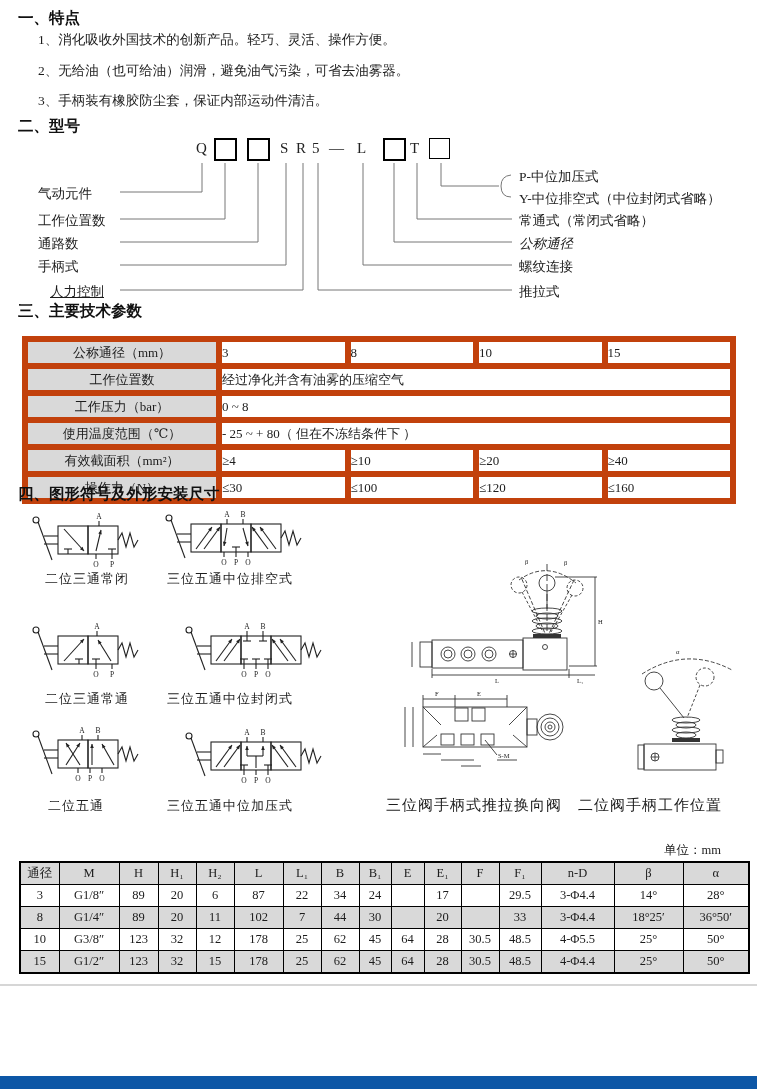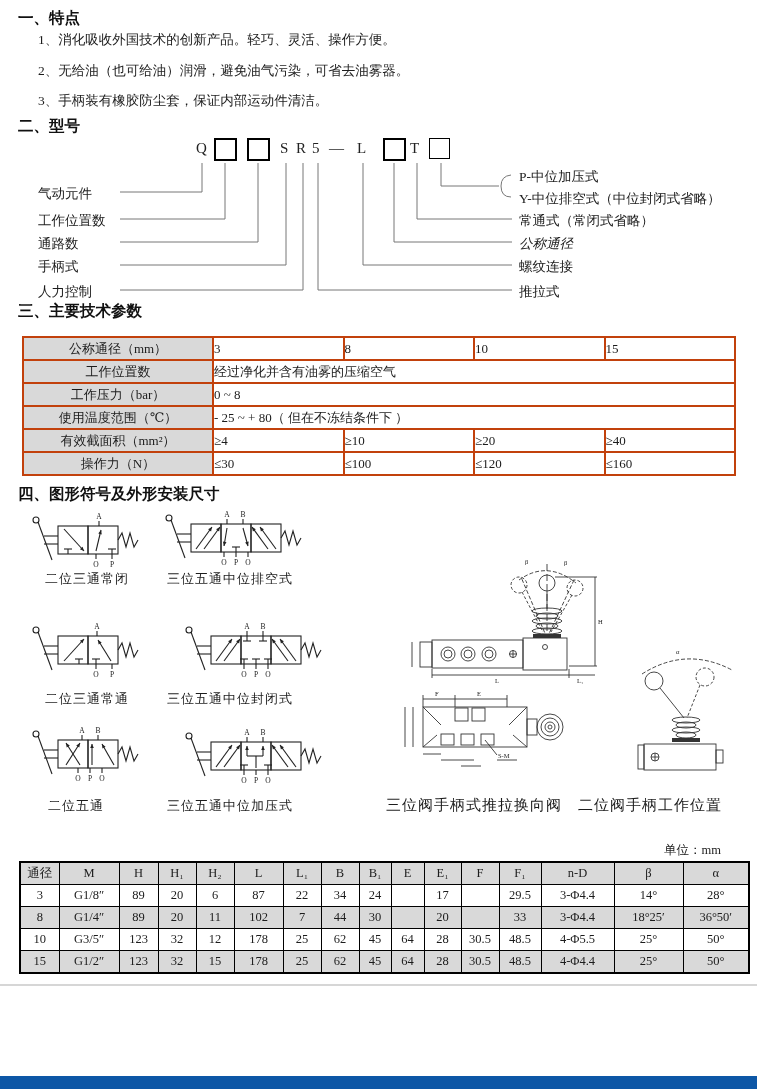--- a/index.html
+++ b/index.html
@@ -17,21 +17,21 @@
   svg{position:absolute;overflow:visible}
   .lineart line,.lineart path,.lineart polyline,.lineart rect,.lineart circle,.lineart ellipse
     {stroke:#333;stroke-width:0.9;fill:none}
   .lineart .fill{fill:#333;stroke:none}
   .lineart text{font:6.5px "Liberation Serif",serif;fill:#222;stroke:none}
   .vsvg line,.vsvg path,.vsvg polyline,.vsvg rect,.vsvg circle{stroke:#222;stroke-width:1.1;fill:none}
   .vsvg polygon{fill:#222;stroke:none}
   .vsvg text{font:7.5px "Liberation Serif",serif;fill:#222;stroke:none}
   table{border-collapse:collapse;position:absolute;table-layout:fixed;background:#fff}
   #t1{left:22px;top:336px;width:714px;font-size:13px;border:2px solid #000}
-  #t1 td,#t1 th{border:2px solid #c2410c;font-weight:normal;padding:0;height:21px}
+  #t1 td,#t1 th{border:6px solid #c2410c;font-weight:normal;padding:0;height:21px}
   #t1 th{background:#d9d9d9;width:188px}
   #t2{left:19px;top:861px;width:719px;font-size:12.5px;border:2px solid #000}
   #t2 td,#t2 th{border:1px solid #000;text-align:center;font-weight:normal;padding:0;height:21px}
   #t2 .hd th{background:#d9d9d9}
   #t2 .alt td{background:#d9d9d9}
   .symcap{position:absolute;font-size:13px;letter-spacing:1px;white-space:nowrap}
   .drawcap{position:absolute;font-size:15px;letter-spacing:1px;white-space:nowrap;text-align:left}
   .unit{position:absolute;left:664px;top:842px;font-size:12.5px;white-space:nowrap}
   .sep{position:absolute;left:0;top:984px;width:757px;height:2px;background:#d6d6d6}
   .footbar{position:absolute;left:0;top:1076px;width:757px;height:13px;background:#0d57a6}
@@ -76,21 +76,21 @@
         <div class="codechar" style="left: 357px;">L</div>
         <div class="cbox" style="left: 383px;"></div>
         <div class="codechar" style="left: 410px;">T</div>
         <div class="cbox thin" style="left: 429px;"></div>
       </div>
     <div id="leftlabels">
         <div class="mlabel" style="left: 38px; top: 49px;">气动元件</div>
         <div class="mlabel" style="left: 38px; top: 76px;">工作位置数</div>
         <div class="mlabel" style="left: 38px; top: 99px;">通路数</div>
         <div class="mlabel" style="left: 38px; top: 122px;">手柄式</div>
-        <div class="mlabel" style="left: 38px; top: 147px;">人力控制</div>
+        <div class="mlabel" style="left: 50px; top: 147px; text-decoration: underline;">人力控制</div>
       </div>
     <div id="rightlabels">
         <div class="mlabel" style="left: 519px; top: 32px;">P-中位加压式</div>
         <div class="mlabel" style="left: 519px; top: 54px;">Y-中位排空式（中位封闭式省略）</div>
         <div class="mlabel" style="left: 519px; top: 76px;">常通式（常闭式省略）</div>
         <div class="mlabel" style="left: 519px; top: 99px; font-style: italic;">公称通径</div>
         <div class="mlabel" style="left: 519px; top: 122px;">螺纹连接</div>
         <div class="mlabel" style="left: 519px; top: 147px;">推拉式</div>
       </div>
   </div>
@@ -495,21 +495,21 @@
           <td></td>
           <td>20</td>
           <td></td>
           <td>33</td>
           <td>3-Φ4.4</td>
           <td>18°25′</td>
           <td>36°50′</td>
         </tr>
         <tr>
           <td>10</td>
-          <td>G3/5″</td>
+          <td>G3/8″</td>
           <td>123</td>
           <td>32</td>
           <td>12</td>
           <td>178</td>
           <td>25</td>
           <td>62</td>
           <td>45</td>
           <td>64</td>
           <td>28</td>
           <td>30.5</td>

